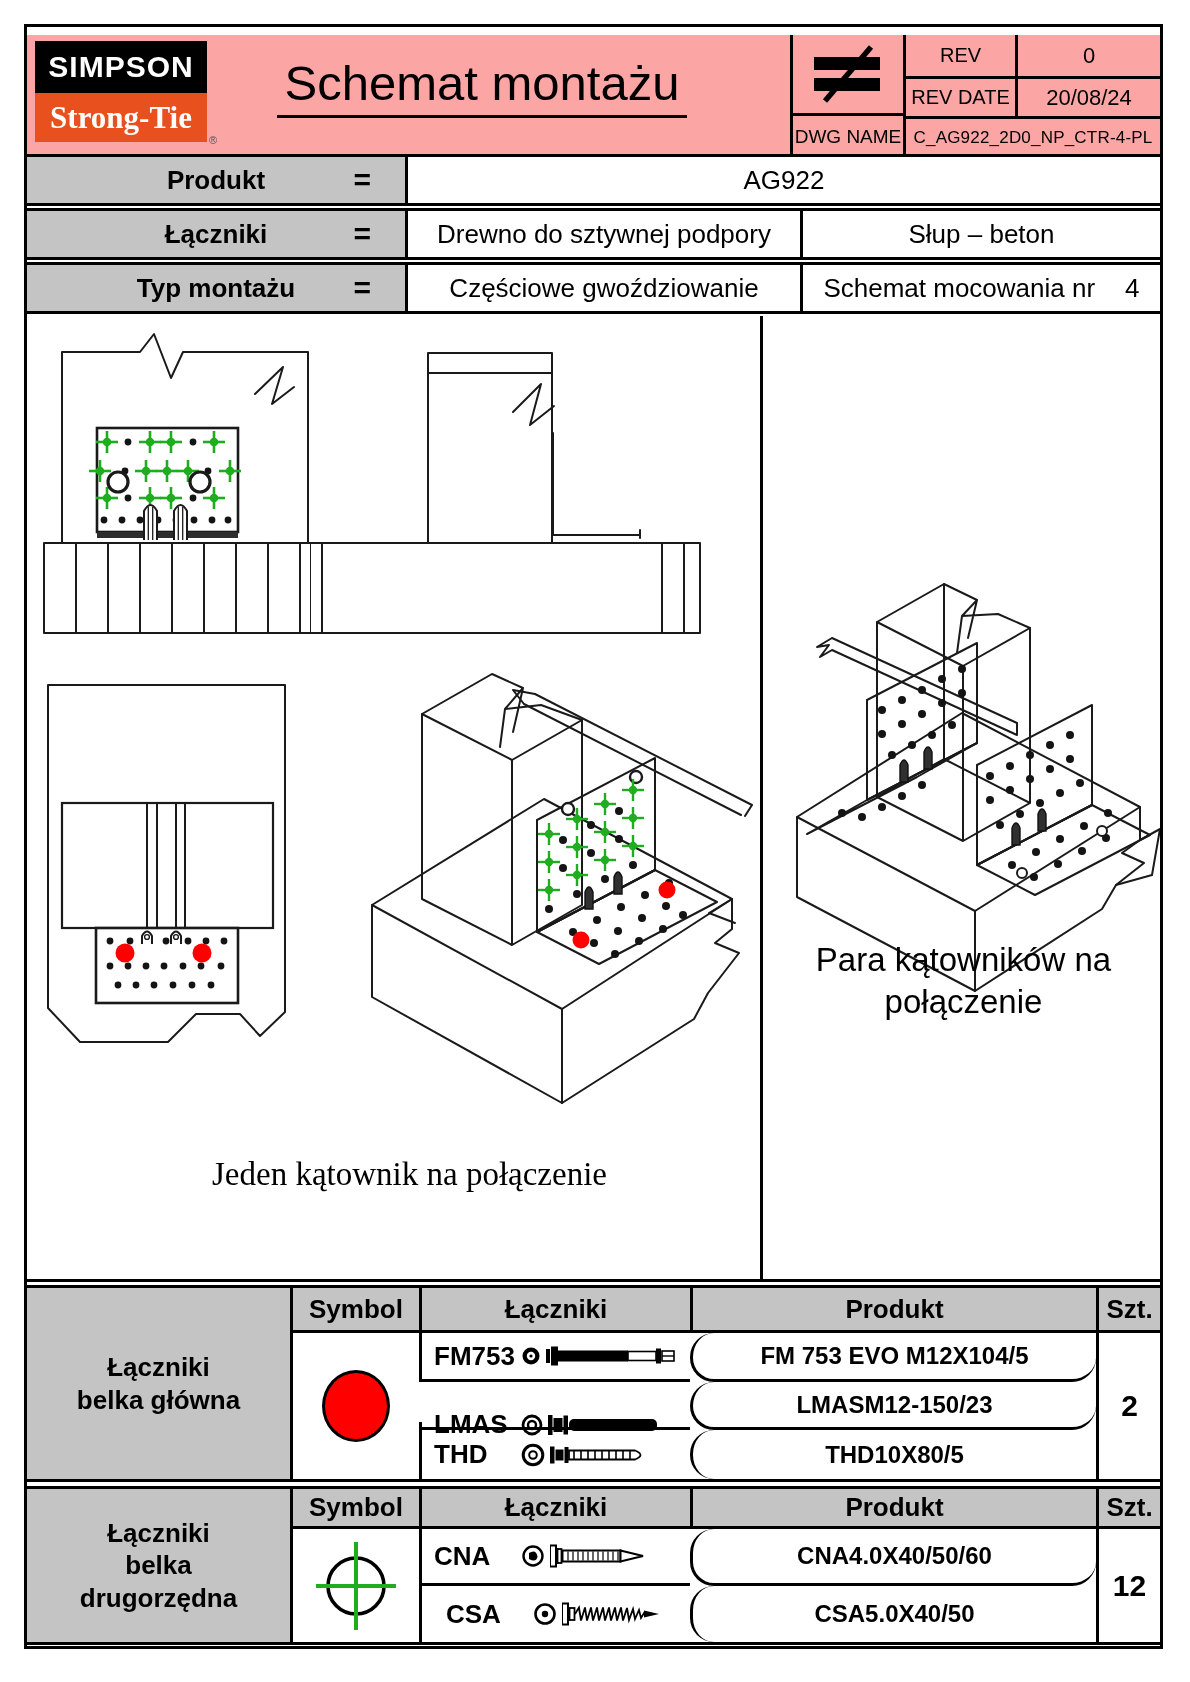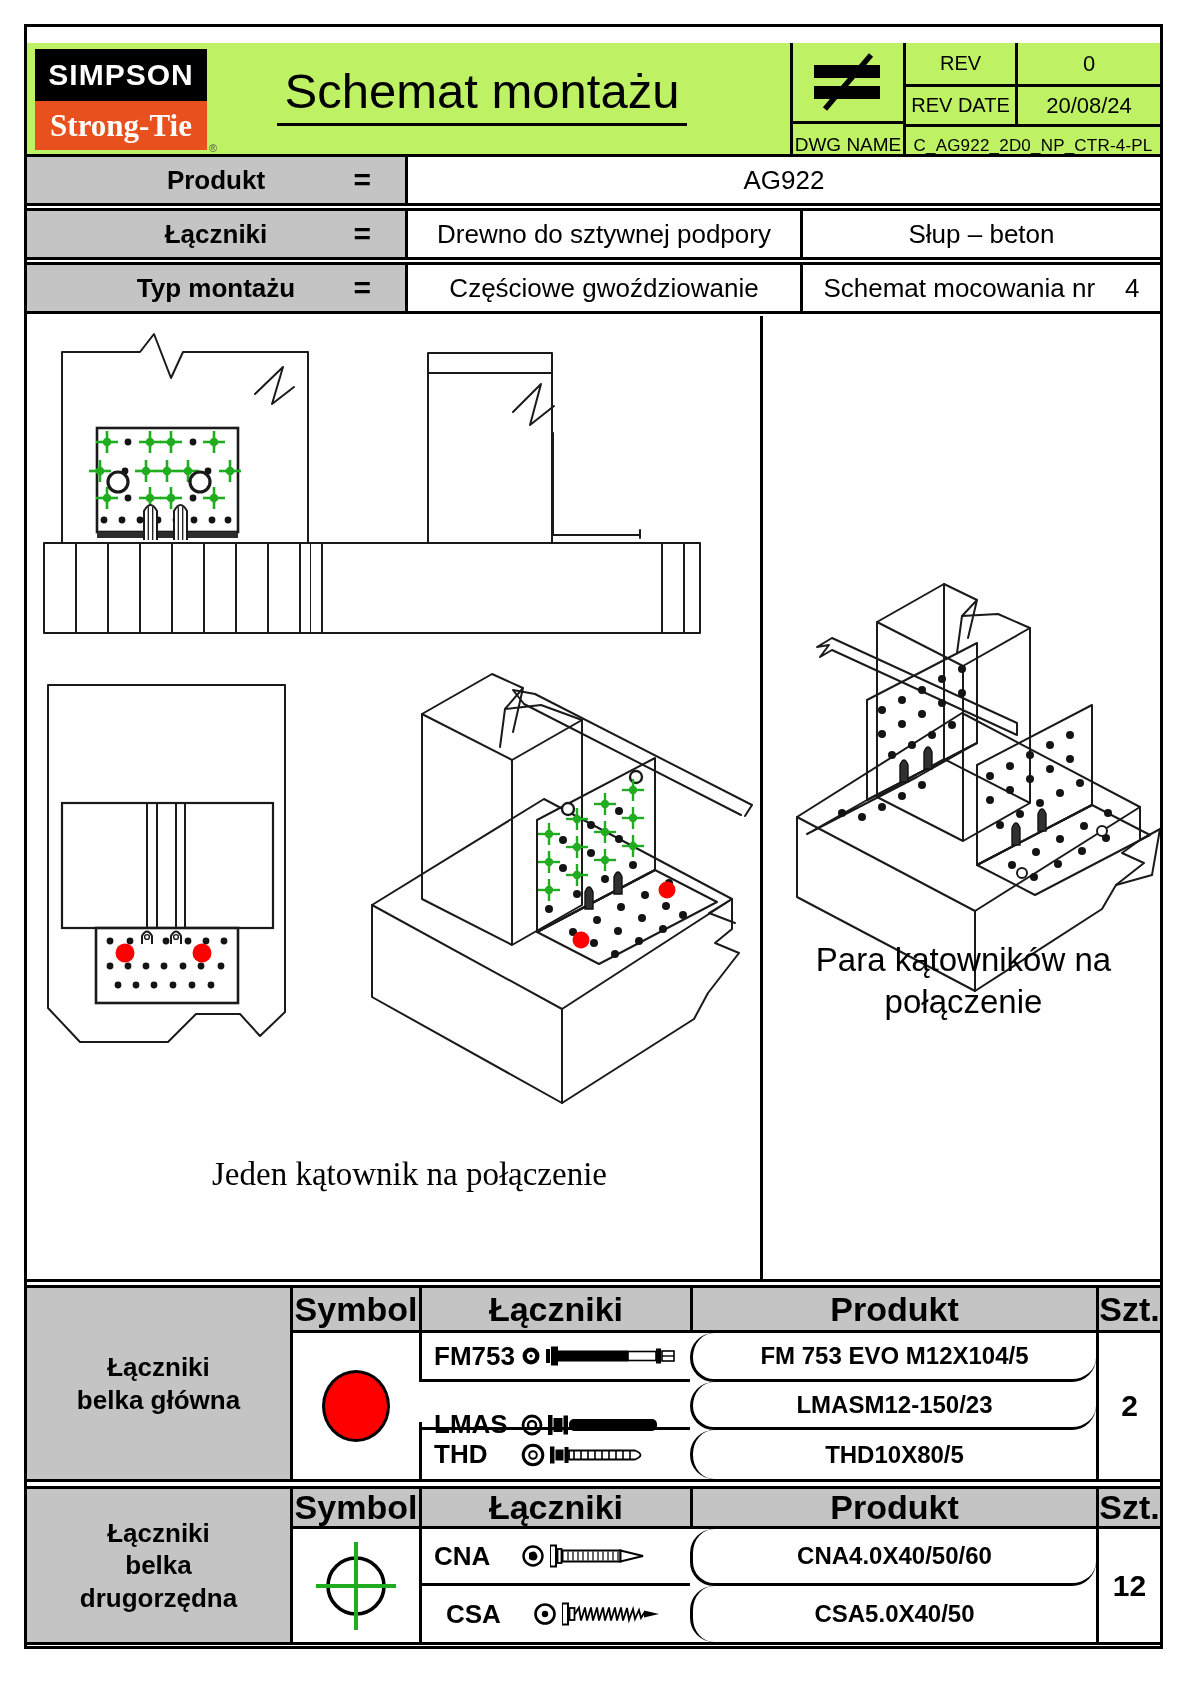--- a/index.html
+++ b/index.html
@@ -1,21 +1,21 @@
 <!DOCTYPE html>
 <html style="--brand-orange: #E8511E; --marker-red: #FF0000; --nail-green: #1FAD1F; --header-gray: #C4C4C4;"><head>
 <meta charset="utf-8">
 <style>
   html,body{margin:0;padding:0;background:#fff;}
   .page{position:relative;width:1190px;height:1682px;background:#fff;overflow:hidden;
         font-family:"Liberation Sans","DejaVu Sans",sans-serif;color:#000;}
   .frame{position:absolute;left:24px;top:24px;width:1133px;height:1619px;border:3px solid #000;}
 
   
-  .header{position:absolute;left:0;top:16px;width:1133px;height:122px;border-bottom:2px solid #8b5cf6;background:#bef264;}
+  .header{position:absolute;left:0;top:8px;width:1133px;height:122px;border-bottom:2px solid #8b5cf6;background:#fca5a5;}
   .logo{position:absolute;left:8px;top:6px;width:172px;}
   .logo-top{background:#000;color:#fff;height:52px;display:flex;align-items:center;justify-content:center;
             font-weight:bold;font-size:30px;letter-spacing:1px;}
   .logo-bot{background:var(--brand-orange,#E8511E);color:#fff;height:49px;display:flex;align-items:center;justify-content:center;
             font-family:"Liberation Serif","DejaVu Serif",serif;font-weight:bold;font-size:31px;}
   .logo-reg{position:absolute;right:-10px;bottom:-4px;font-size:11px;color:#555;}
   .title-wrap{position:absolute;left:180px;top:20px;width:550px;text-align:center;}
   .sheet-title{display:inline-block;font-size:49px;border-bottom:3px solid #000;padding:0 8px 4px;}
   .head-right{position:absolute;left:763px;top:0;width:370px;height:122px;display:grid;
               grid-template-columns:113px 112px 145px;grid-template-rows:41px 40px 41px;}
@@ -51,21 +51,21 @@
 
   
   .ftable{position:absolute;left:0;width:1133px;border-top:3px solid #000;border-bottom:3px solid #000;
           display:grid;grid-template-columns:263px 129px 271px 406px 64px;background:#fff;box-sizing:content-box;}
   #table-main{top:1258px;grid-template-rows:45px 49px 48px 49px;}
   #table-sec{top:1459px;grid-template-rows:40px 57px 56px;}
   .t-cell{box-sizing:border-box;display:flex;align-items:center;justify-content:center;}
   .t-group{grid-column:1;grid-row:1/-1;background:var(--header-gray,#C4C4C4);flex-direction:column;
            font-weight:bold;font-size:26px;line-height:1.25;}
   .t-h{background:var(--header-gray,#C4C4C4);border-left:3px solid #000;border-bottom:3px solid #000;
-       font-weight:bold;font-size:34px;}
+       font-weight:bold;font-size:26px;}
   .t-sym{grid-column:2;grid-row:2/-1;border-left:3px solid #000;}
   .t-fast{grid-column:3;border-left:3px solid #000;border-bottom:3px solid #000;justify-content:flex-start;
           padding-left:12px;gap:4px;}
   .t-prod{grid-column:4;border-left:3px solid #000;border-bottom:3px solid #000;font-weight:bold;font-size:24px;border-radius:24px;}
   .t-qty{grid-column:5;grid-row:2/-1;border-left:3px solid #000;font-weight:bold;font-size:30px;}
   .nob{border-bottom:none !important;}
   .f-code{font-weight:bold;font-size:26px;width:82px;flex:none;}
   .red-circle{width:62px;height:66px;border-radius:50%;background:var(--marker-red,#FF0000);border:3px solid #000;}
 </style>
 </head>

